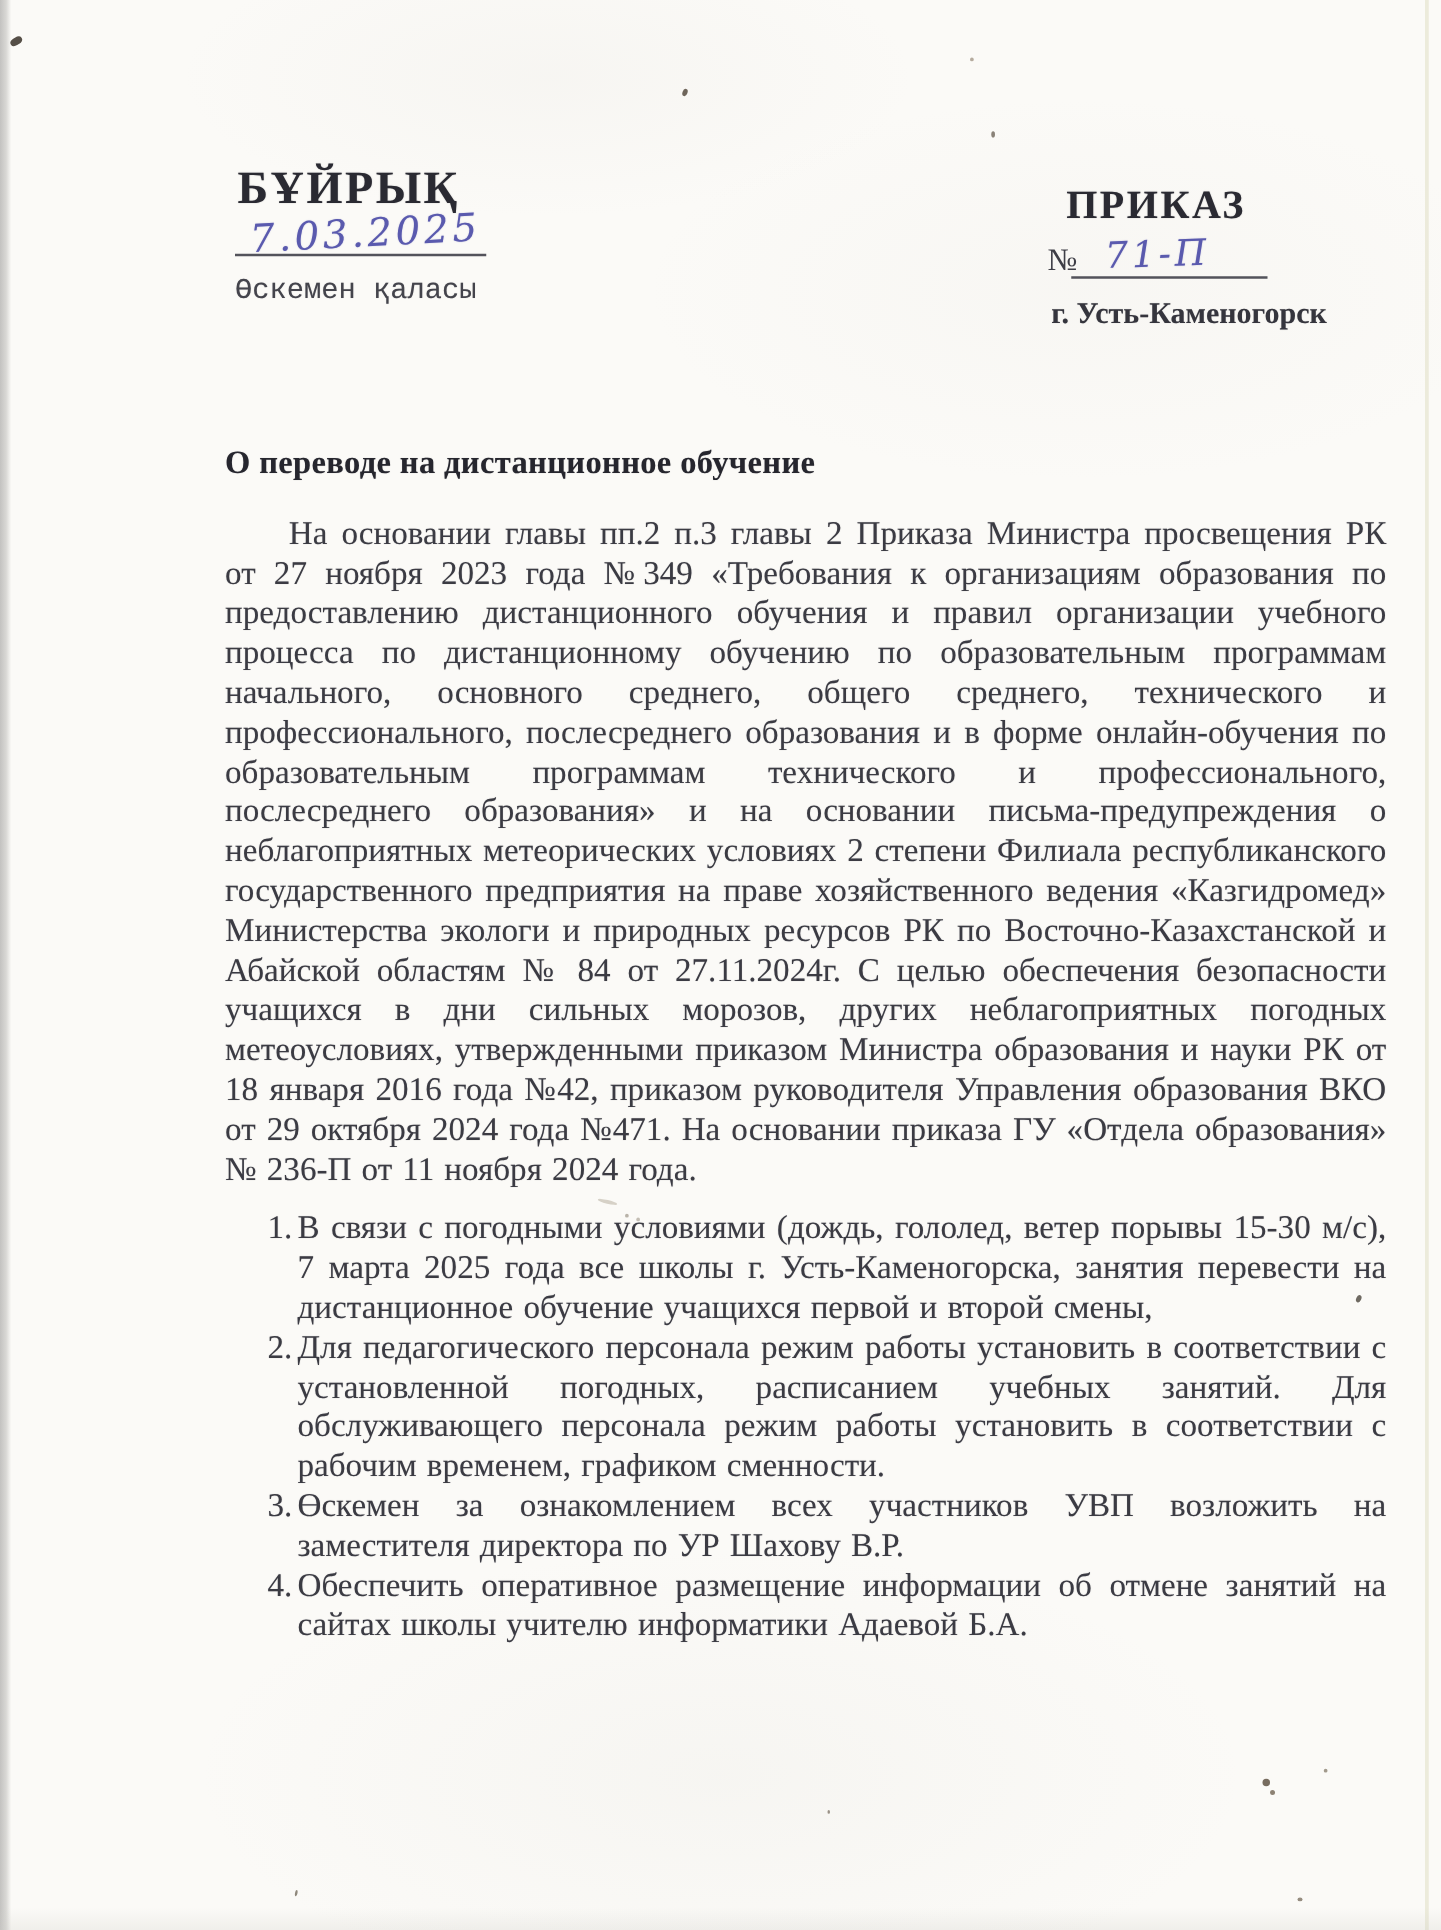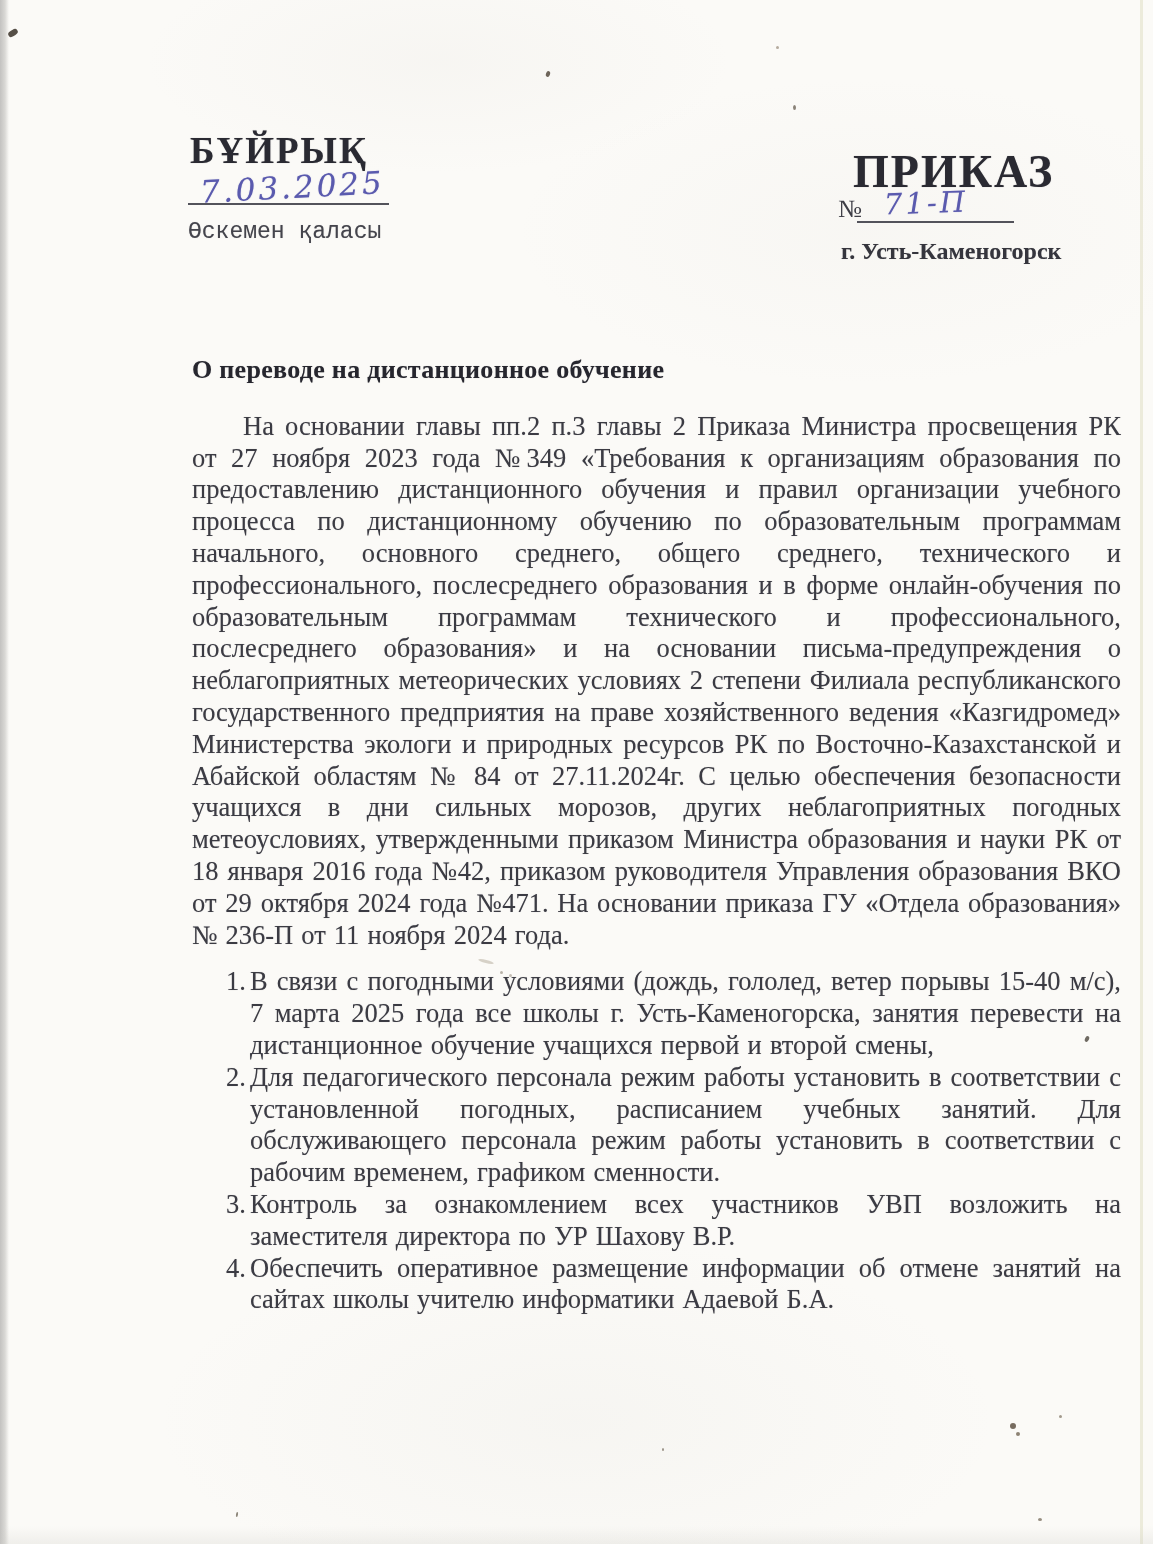--- a/index.html
+++ b/index.html
@@ -34,21 +34,21 @@
   .speck { position: absolute; border-radius: 50%; }
 
   
   .hdr-title {
     position: absolute;
     font-weight: 700; color: #2a2a32;
     letter-spacing: 2px;
     text-shadow: 0 0 1px rgba(42,42,50,.35);
   }
   .hdr-title-left  { left: 190px; top: 129px; font-size: 37px; }
-  .hdr-title-right { left: 853px; top: 145px; font-size: 46px; }
+  .hdr-title-right { left: 853px; top: 145px; font-size: 32px; }
 
   .handwriting {
     font-family: "DejaVu Serif", serif;
     font-style: italic;
     color: #5a5aae;
     letter-spacing: 3px;
     text-shadow: 0 0 1px rgba(90,90,174,.45);
     white-space: nowrap;
   }
   .hw-date {
@@ -75,21 +75,21 @@
   }
   .place-right {
     position: absolute; left: 841px; top: 238px;
     font-size: 24px; font-weight: 700; color: #35353d;
     text-shadow: 0 0 .8px rgba(53,53,61,.3);
     text-align: center;
   }
 
   
   .doc-body {
-    position: absolute; left: 192px; top: 354px; width: 929px;
+    position: absolute; left: 180px; top: 354px; width: 929px;
     font-size: 26.5px; line-height: 31.8px;
     text-shadow: 0 0 .9px rgba(59,59,67,.32);
   }
   .doc-subject {
     font-weight: 700; font-size: 26px; color: #26262e;
     letter-spacing: .3px;
   }
   .doc-preamble {
     margin-top: 25px;
     text-align: justify;
@@ -145,25 +145,25 @@
 <div class="number-label">№</div>
 <div class="hw-number handwriting">71-П</div>
 <div class="u-line u-line-number"></div>
 <div class="place-right">г. Усть-Каменогорск</div>
 
 <div class="doc-body">
   <div class="doc-subject">О переводе на дистанционное обучение</div>
   <div class="doc-preamble">На основании главы пп.2 п.3 главы 2 Приказа Министра просвещения РК от 27 ноября 2023 года №349 «Требования к организациям образования по предоставлению дистанционного обучения и правил организации учебного процесса по дистанционному обучению по образовательным программам начального, основного среднего, общего среднего, технического и профессионального, послесреднего образования и в форме онлайн-обучения по образовательным программам технического и профессионального, послесреднего образования» и на основании письма-предупреждения о неблагоприятных метеорических условиях 2 степени Филиала республиканского государственного предприятия на праве хозяйственного ведения «Казгидромед» Министерства экологи и природных ресурсов РК по Восточно-Казахстанской и Абайской областям № 84 от 27.11.2024г. С целью обеспечения безопасности учащихся в дни сильных морозов, других неблагоприятных погодных метеоусловиях, утвержденными приказом Министра образования и науки РК от 18 января 2016 года №42, приказом руководителя Управления образования ВКО от 29 октября 2024 года №471. На основании приказа ГУ «Отдела образования» № 236-П от 11 ноября 2024 года.</div>
   <div class="doc-order-list">
     <div class="order-item">
-      <span class="item-num">1.</span><span>В связи с погодными условиями (дождь, гололед, ветер порывы 15-40 м/с), 7 марта 2025 года все школы г. Усть-Каменогорска, занятия перевести на дистанционное обучение учащихся первой и второй смены,</span>
+      <span class="item-num">1.</span><span>В связи с погодными условиями (дождь, гололед, ветер порывы 15-30 м/с), 7 марта 2025 года все школы г. Усть-Каменогорска, занятия перевести на дистанционное обучение учащихся первой и второй смены,</span>
     </div>
     <div class="order-item">
       <span class="item-num">2.</span><span>Для педагогического персонала режим работы установить в соответствии с установленной погодных, расписанием учебных занятий. Для обслуживающего персонала режим работы установить в соответствии с рабочим временем, графиком сменности.</span>
     </div>
     <div class="order-item">
-      <span class="item-num">3.</span><span>Контроль за ознакомлением всех участников УВП возложить на заместителя директора по УР Шахову В.Р.</span>
+      <span class="item-num">3.</span><span>Өскемен за ознакомлением всех участников УВП возложить на заместителя директора по УР Шахову В.Р.</span>
     </div>
     <div class="order-item">
       <span class="item-num">4.</span><span>Обеспечить оперативное размещение информации об отмене занятий на сайтах школы учителю информатики Адаевой Б.А.</span>
     </div>
   </div>
 </div>
 
 </body></html>

